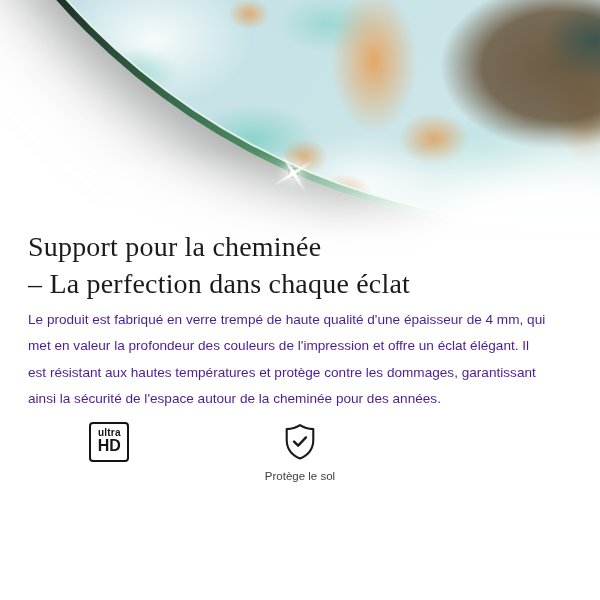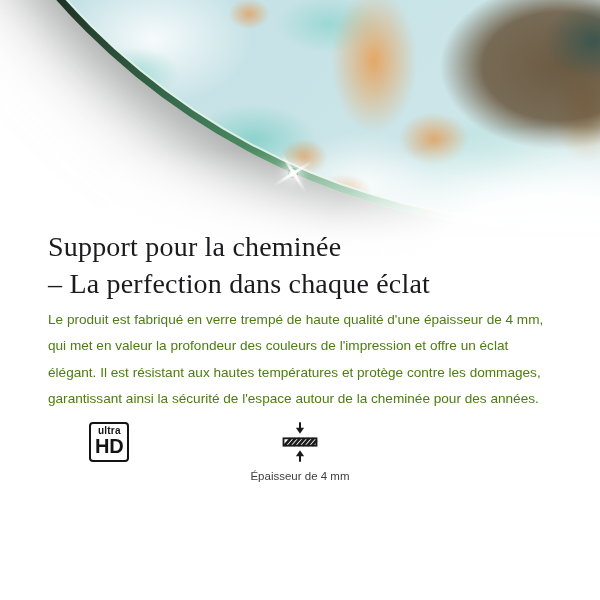--- a/index.html
+++ b/index.html
@@ -58,44 +58,44 @@
     transform:rotate(-32deg);
     background:linear-gradient(180deg, rgba(255,255,255,0), #fff 45%, #fff 55%, rgba(255,255,255,0));
   }
   .sparkle .core {
     position:absolute; left:-5px; top:-5px; width:10px; height:10px; border-radius:50%;
     background:radial-gradient(circle, #fff 0%, rgba(255,255,255,0.75) 40%, rgba(255,255,255,0) 72%);
     box-shadow:0 0 12px 5px rgba(255,255,255,0.75);
   }
 
   
-  main { position:relative; z-index:4; margin-top:-34px; padding:0 48px; }
+  main { position:relative; z-index:4; margin-top:-34px; padding:0 28px; }
   h1 {
     font-family:"Liberation Serif", serif; font-weight:400;
     font-size:28px; line-height:37px; color:#1b1b1d; letter-spacing:0.2px;
   }
   .description {
-    margin-top:5px; font-size:13.6px; line-height:26.4px; color:#4d7c0f; max-width:522px;
+    margin-top:5px; font-size:13.6px; line-height:26.4px; color:#4c1d95; max-width:522px;
   }
 
   
   .features {
     position:relative; z-index:4; margin:6px 14px 0;
     display:grid; grid-template-columns:1fr 1fr 1fr; row-gap:12px;
   }
   .feature { display:flex; flex-direction:column; align-items:center; }
   .icon-wrap { height:46px; display:flex; align-items:center; justify-content:center; }
   .feature-label { margin-top:5px; font-size:11.5px; color:#3e3e3e; text-align:center; }
   .icon-stroke { stroke:#1a1a1a; fill:none; }
   .uhd-box {
     width:40px; height:40px; border:2.6px solid #141414; border-radius:4px;
     display:flex; flex-direction:column; align-items:center; justify-content:center; color:#141414;
   }
   .uhd-top { font-size:10px; font-weight:700; line-height:1; letter-spacing:0.2px; }
-  .uhd-bottom { font-size:20px; font-weight:700; line-height:1.05; }
+  .uhd-bottom { font-size:16px; font-weight:700; line-height:1.05; }
 </style>
 </head>
 <body>
 
 <div class="hero">
   <div class="glass-disc-edge"></div>
   <div class="glass-disc-art"></div>
   <div class="hero-fade-bottom"></div>
   <div class="hero-fade-corner"></div>
   <div class="sparkle">
@@ -118,36 +118,26 @@
 
   <div class="feature">
     <div class="icon-wrap">
       <div class="uhd-box">
         <span class="uhd-top">ultra</span>
         <span class="uhd-bottom">HD</span>
       </div>
     </div>
   </div>
 
+  <div class="feature">
+    <div class="icon-wrap">
+      <svg width="44" height="44" viewBox="0 0 48 48" class="icon-stroke" stroke-width="2.3">
+        <path d="M24,5.5 C28,8 33,9.6 38.5,10 V21.5 C38.5,31.5 32.5,38.5 24,42 C15.5,38.5 9.5,31.5 9.5,21.5 V10 C15,9.6 20,8 24,5.5 Z" stroke-linejoin="round"></path>
+        <path d="M17.5,23.5 L22,28 L30.5,19" stroke-width="2.6" stroke-linecap="round" stroke-linejoin="round"></path>
+      </svg>
+    </div>
+    <div class="feature-label">Protège le sol</div>
+  </div>
 
 
 
-  <div class="feature">
-    <div class="icon-wrap">
-      <svg width="44" height="44" viewBox="0 0 48 48" class="icon-stroke" stroke-width="2.2">
-        <line x1="24" y1="2.5" x2="24" y2="9"></line>
-        <path d="M19.5,8.5 L28.5,8.5 L24,15 Z" fill="#1a1a1a" stroke="none"></path>
-        <line x1="24" y1="45.5" x2="24" y2="39"></line>
-        <path d="M19.5,39.5 L28.5,39.5 L24,33 Z" fill="#1a1a1a" stroke="none"></path>
-        <rect x="6" y="20" width="36" height="8" stroke-width="2"></rect>
-        <line x1="7" y1="28" x2="14" y2="20" stroke-width="2.8"></line>
-        <line x1="12" y1="28" x2="19" y2="20" stroke-width="2.8"></line>
-        <line x1="17" y1="28" x2="24" y2="20" stroke-width="2.8"></line>
-        <line x1="22" y1="28" x2="29" y2="20" stroke-width="2.8"></line>
-        <line x1="27" y1="28" x2="34" y2="20" stroke-width="2.8"></line>
-        <line x1="32" y1="28" x2="39" y2="20" stroke-width="2.8"></line>
-        <line x1="37" y1="28" x2="42" y2="22.3" stroke-width="2.8"></line>
-      </svg>
-    </div>
-    <div class="feature-label">Épaisseur de 4 mm</div>
-  </div>
 
 </section>
 
 </body></html>

